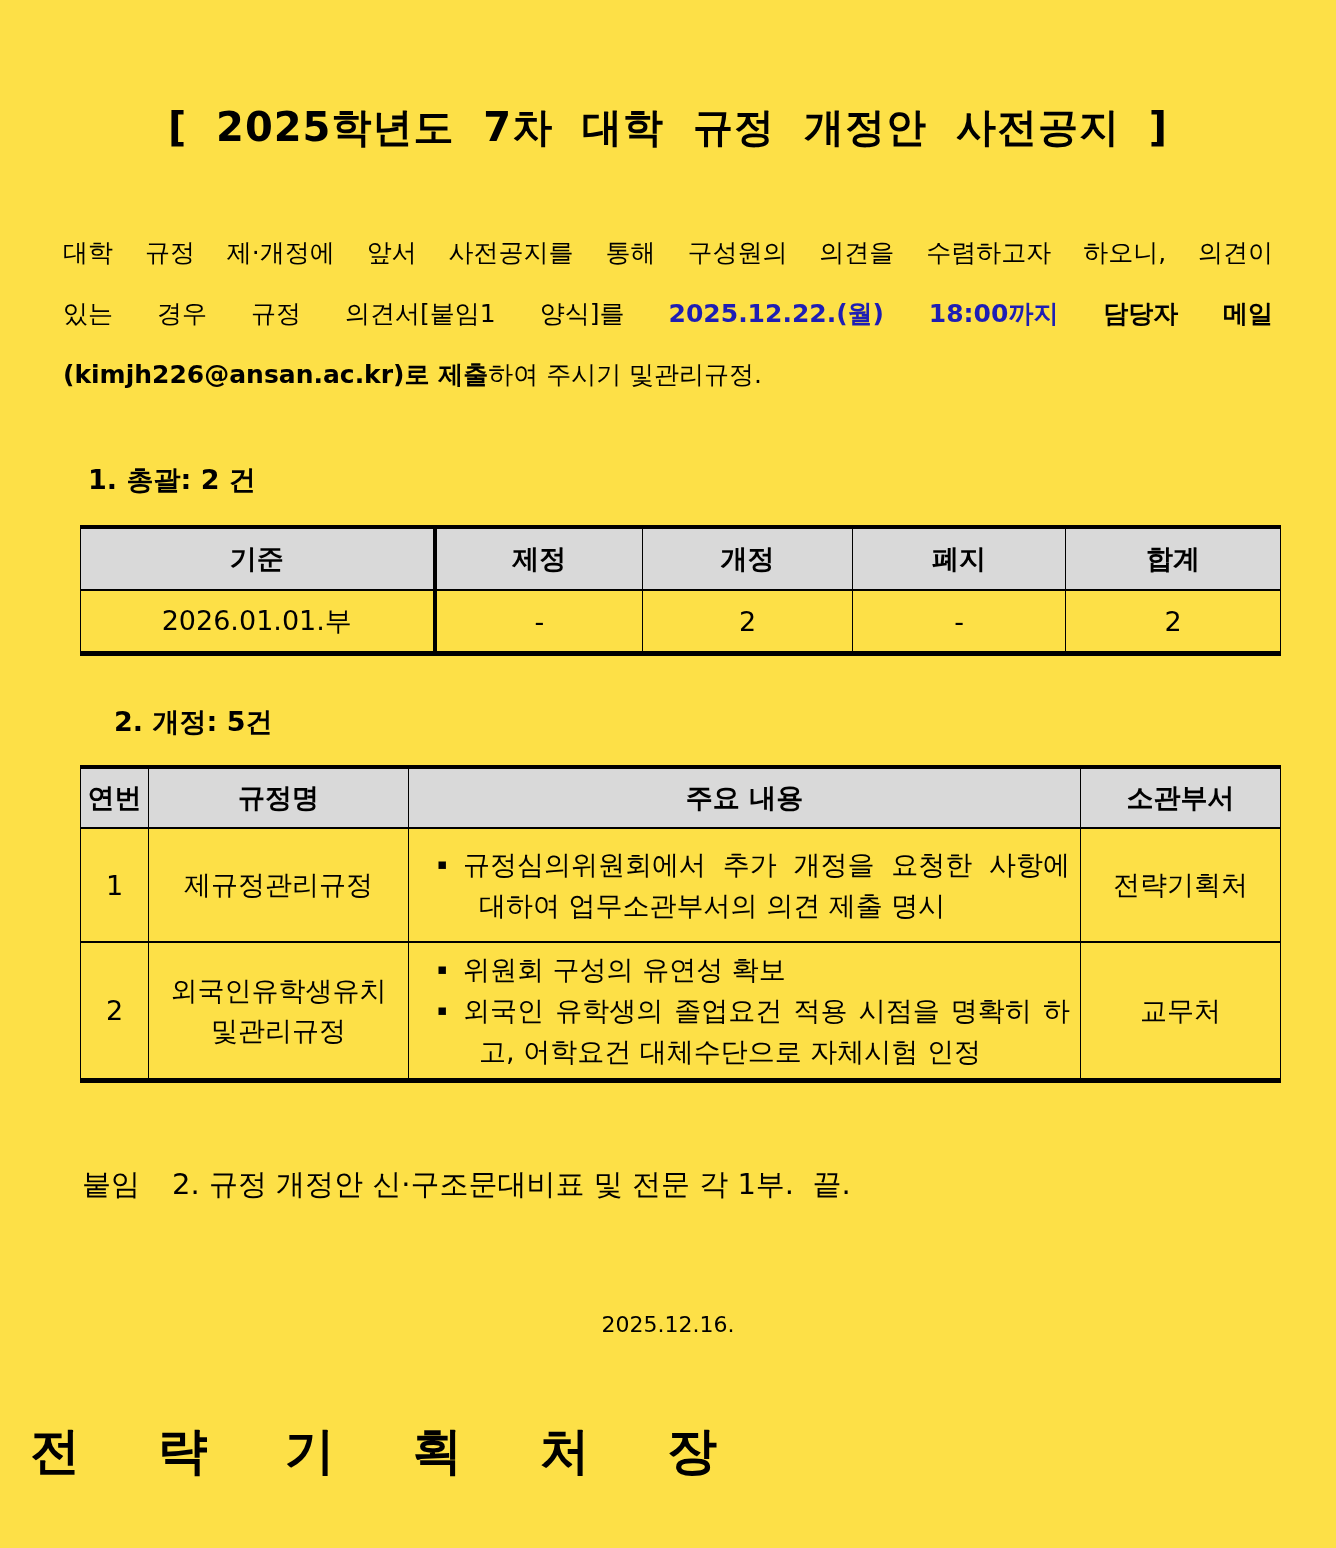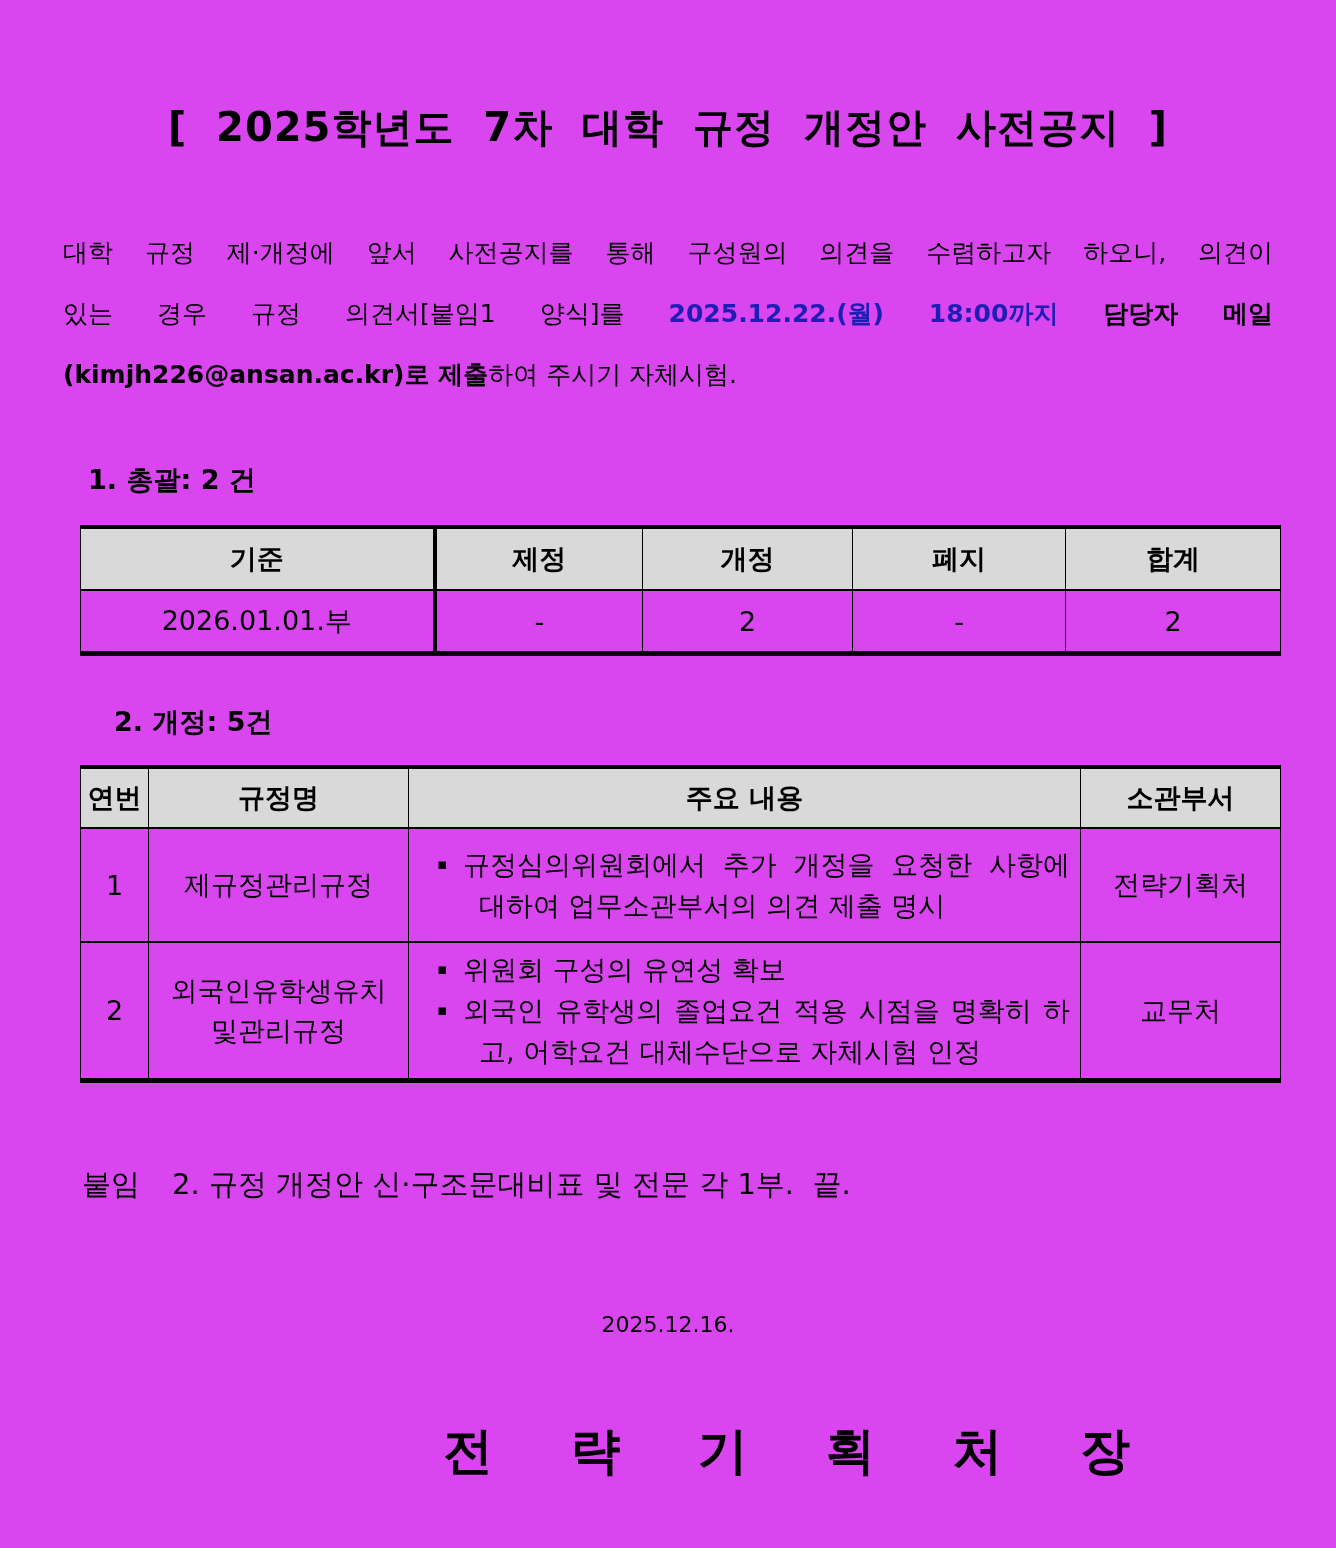--- a/index.html
+++ b/index.html
@@ -6,21 +6,21 @@
     --blue:#1e1eb4;
     --hdr-bg:#d9d9d9;
     --ink:#000000;
   }
   html,body{margin:0;padding:0;background:#ffffff;}
   body{
     width:1336px;height:1548px;
     font-family:"DejaVu Sans","Liberation Sans",sans-serif;
     color:var(--ink);
   }
-  .page{position:relative;width:1336px;height:1548px;background:#d946ef;overflow:hidden;}
+  .page{position:relative;width:1336px;height:1548px;background:#fde047;overflow:hidden;}
 
   
   .title{
     position:absolute;top:100px;left:0;width:100%;
     text-align:center;font-size:40px;font-weight:bold;
     word-spacing:14px;letter-spacing:1px;
   }
 
   
   .intro{
@@ -70,35 +70,35 @@
   
   .attach{position:absolute;left:82px;top:1166px;display:flex;font-size:29px;line-height:36px;}
   .attach-label{margin-right:32px;white-space:nowrap;}
   .attach-line{white-space:pre-wrap;}
   .attach-line + .attach-line{margin-top:41px;}
 
   
   .doc-date{position:absolute;top:1312px;left:63px;width:1210px;text-align:center;font-size:22px;}
   .signature{
     position:absolute;top:1418px;left:0;width:1160px;
-    text-align:right;font-size:50px;font-weight:bold;
+    text-align:left;font-size:50px;font-weight:bold;
     letter-spacing:0.6em;text-indent:0.6em;
   }
 </style>
 </head>
 <body>
 
 <div class="page">
 
   <div class="title">[ 2025학년도 7차 대학 규정 개정안 사전공지 ]</div>
 
   <div class="intro">
     <div class="jline">대학 규정 제·개정에 앞서 사전공지를 통해 구성원의 의견을 수렴하고자 하오니, 의견이</div>
     <div class="jline"><span>있는 경우 규정 의견서[붙임1 양식]를 </span><span class="blue-bold">2025.12.22.(월) 18:00까지</span><span class="bold"> 담당자 메일</span></div>
-    <div class="lline"><span class="bold">(kimjh226@ansan.ac.kr)로 제출</span><span>하여 주시기 자체시험.</span></div>
+    <div class="lline"><span class="bold">(kimjh226@ansan.ac.kr)로 제출</span><span>하여 주시기 및관리규정.</span></div>
   </div>
 
   <div class="sec-heading s1">1. 총괄: 2 건</div>
 
   <table class="t t1">
     <colgroup>
       <col style="width:354px">
         <col style="width:208px">
         <col style="width:210px">
         <col style="width:213px">

